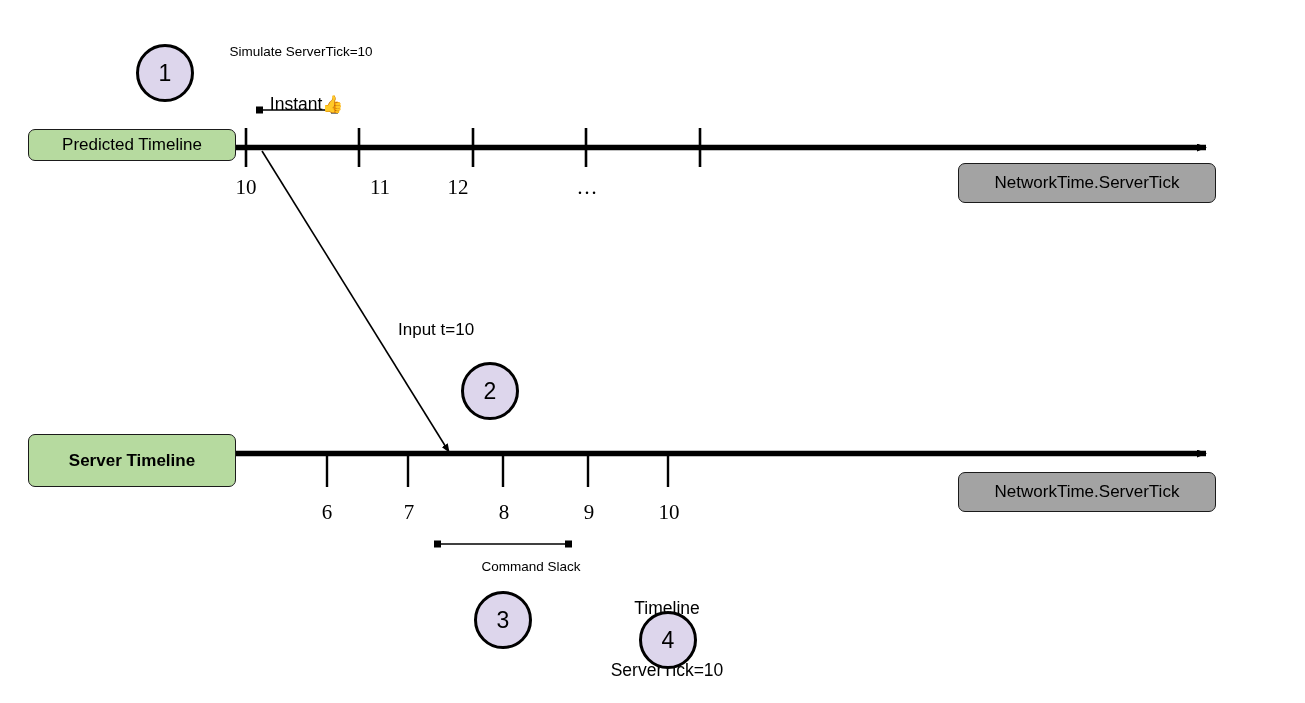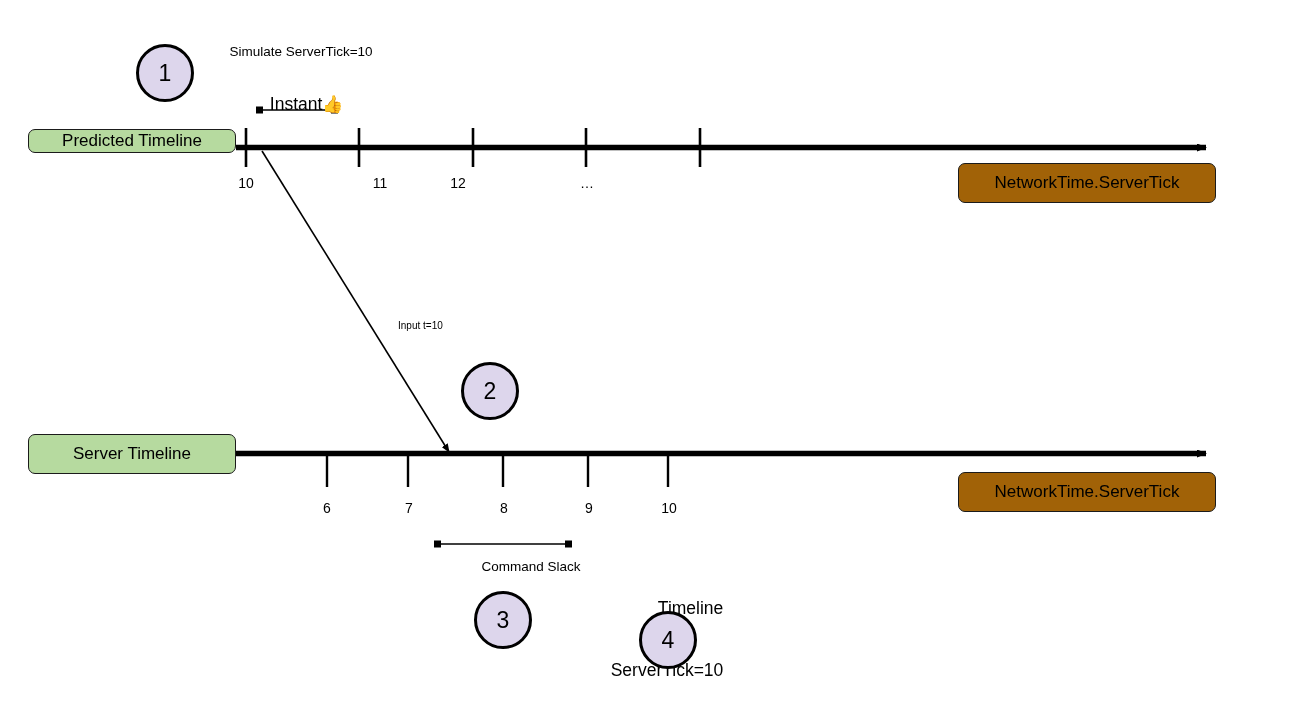--- a/index.html
+++ b/index.html
@@ -37,21 +37,21 @@
     justify-content: center;
     text-align: center;
     line-height: 1.15;
   }
   .green-box {
     background: #b6da9f;
     font-size: 17px;
     color: #000;
   }
   .yellow-box {
-    background: #a16207;
+    background: #a3a3a3;
     font-size: 17px;
     color: #000;
   }
   .badge {
     position: absolute;
     box-sizing: border-box;
     border-radius: 50%;
     background: #ddd6ec;
     border: 3.2px solid #000000;
     display: flex;
@@ -64,31 +64,31 @@
     position: absolute;
     white-space: pre;
     color: #000;
     line-height: 1.18;
   }
   .lbl-center {
     transform: translateX(-50%);
     text-align: center;
   }
   .tick-num {
-    font-size: 14px;
+    font-size: 21px;
+    font-family: Liberation Serif, serif;
   }
   .ann-small {
     font-size: 13.5px;
   }
   .ann-med {
-    font-size: 10px;
+    font-size: 17px;
   }
   .ann-big {
     font-size: 17.5px;
-    text-align: right;
   }
   .emoji {
     font-size: 17px;
   }
 </style>
 </head>
 <body>
 
 <div id="stage">
 
@@ -130,21 +130,21 @@
       <line x1="668" y1="455" x2="668" y2="487" stroke="#000" stroke-width="2.4"></line>
     </g>
 
     <g>
       <line x1="438" y1="544" x2="568" y2="544" stroke="#000" stroke-width="1.7"></line>
       <rect x="434" y="540.5" width="7" height="7" fill="#000"></rect>
       <rect x="565" y="540.5" width="7" height="7" fill="#000"></rect>
     </g>
   </svg>
 
-  <div class="node-box green-box" style="left:28px; top:129px; width:208px; height:24px;">
+  <div class="node-box green-box" style="left:28px; top:129px; width:208px; height:32px;">
     <span>Predicted Timeline</span>
   </div>
 
   <div class="node-box yellow-box" style="left:958px; top:163px; width:258px; height:40px;">
     <span>NetworkTime.ServerTick</span>
   </div>
 
   <div class="lbl lbl-center tick-num" style="left:246px; top:175px;">10</div>
   <div class="lbl lbl-center tick-num" style="left:380px; top:175px;">11</div>
   <div class="lbl lbl-center tick-num" style="left:458px; top:175px;">12</div>
@@ -159,21 +159,21 @@
   <div class="badge" style="left:136px; top:44px; width:58px; height:58px;">
     <span>1</span>
   </div>
 
   <div class="lbl ann-med" style="left:398px; top:320px;">Input t=10</div>
 
   <div class="badge" style="left:461px; top:362px; width:58px; height:58px;">
     <span>2</span>
   </div>
 
-  <div class="node-box green-box" style="left:28px; top:434px; width:208px; height:40px;">
+  <div class="node-box green-box" style="left:28px; top:434px; width:208px; height:53px;font-weight:bold;">
     <span>Server Timeline</span>
   </div>
 
   <div class="node-box yellow-box" style="left:958px; top:472px; width:258px; height:40px;">
     <span>NetworkTime.ServerTick</span>
   </div>
 
   <div class="lbl lbl-center tick-num" style="left:327px; top:500px;">6</div>
   <div class="lbl lbl-center tick-num" style="left:409px; top:500px;">7</div>
   <div class="lbl lbl-center tick-num" style="left:504px; top:500px;">8</div>

